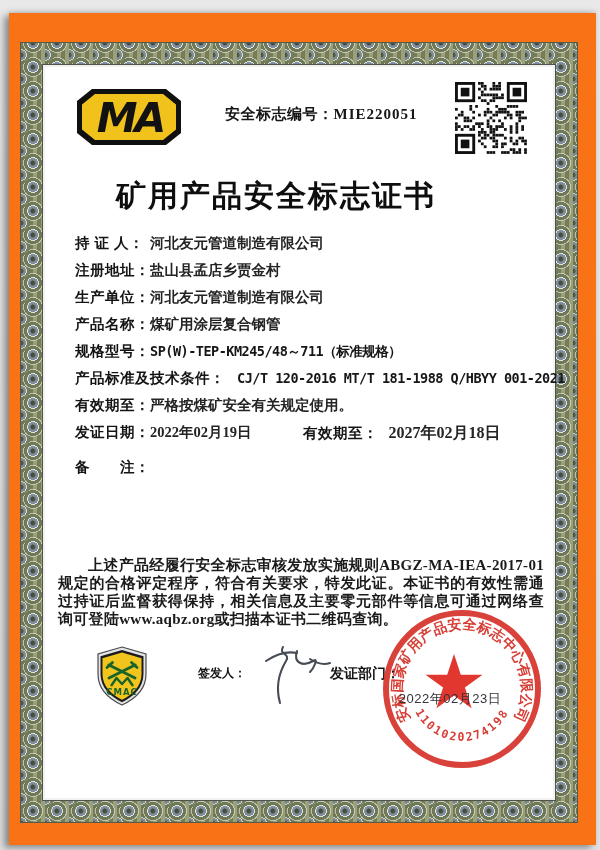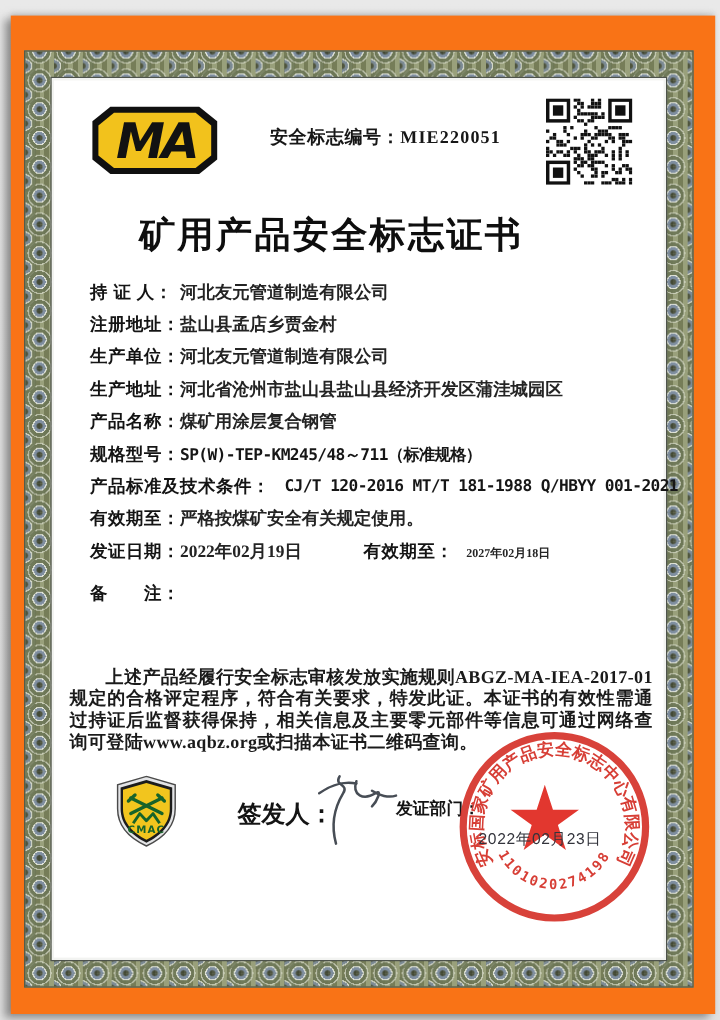--- a/index.html
+++ b/index.html
@@ -54,33 +54,33 @@
     font-weight:600;font-size:14.5px;color:#242424;
   }
   .row .value.mono{
     font-family:"DejaVu Sans Mono","Liberation Mono",monospace;
     font-weight:bold;font-size:13.5px;letter-spacing:-.5px;color:#161616;top:1px;
   }
   .row.wide .value{left:162px;}
   .row.dates .pair2{position:absolute;left:228px;top:0;}
   .row.dates .pair2 .value2{margin-left:6px;}
   .row .value2{
-    font-family:"Liberation Serif","DejaVu Serif",serif;font-weight:600;font-size:10px;color:#242424;
+    font-family:"Liberation Serif","DejaVu Serif",serif;font-weight:600;font-size:16px;color:#242424;
   }
   .row.remark{margin-top:8px;}
   
   .statement{
     left:49px;top:543px;width:486px;
     font-family:"Liberation Serif","DejaVu Serif",serif;
     font-weight:bold;font-size:15px;line-height:18px;color:#1b1b1b;
     text-align:justify;text-indent:2em;letter-spacing:.3px;
   }
   
   .cmac{left:87px;top:633px;width:52px;height:60px;}
-  .signer{left:189px;top:652px;font-weight:bold;font-size:20px;color:#141414;}
+  .signer{left:189px;top:652px;font-weight:bold;font-size:12px;color:#141414;}
   .sig{left:243px;top:626px;width:84px;height:68px;}
   .dept{left:321px;top:652px;font-weight:bold;font-size:14px;color:#141414;}
   .seal{left:369px;top:591px;width:170px;height:176px;}
   .seal-date{
     left:389px;top:677px;width:104px;text-align:center;
     font-weight:normal;font-size:13px;color:#33343c;letter-spacing:.5px;white-space:nowrap;
   }
 </style>
 </head>
 <body>
@@ -295,24 +295,20 @@
     </div>
     <div class="row">
       <span class="label">注册地址：</span>
       <span class="value">盐山县孟店乡贾金村</span>
     </div>
     <div class="row">
       <span class="label">生产单位：</span>
       <span class="value">河北友元管道制造有限公司</span>
     </div>
     <div class="row">
-      <span class="label">生产地址：</span>
-      <span class="value">河北省沧州市盐山县盐山县经济开发区蒲洼城园区</span>
-    </div>
-    <div class="row">
       <span class="label">产品名称：</span>
       <span class="value">煤矿用涂层复合钢管</span>
     </div>
     <div class="row">
       <span class="label">规格型号：</span>
       <span class="value mono">SP(W)-TEP-KM245/48～711（标准规格）</span>
     </div>
     <div class="row wide">
       <span class="label">产品标准及技术条件：</span>
       <span class="value mono">CJ/T 120-2016 MT/T 181-1988 Q/HBYY 001-2021</span>

